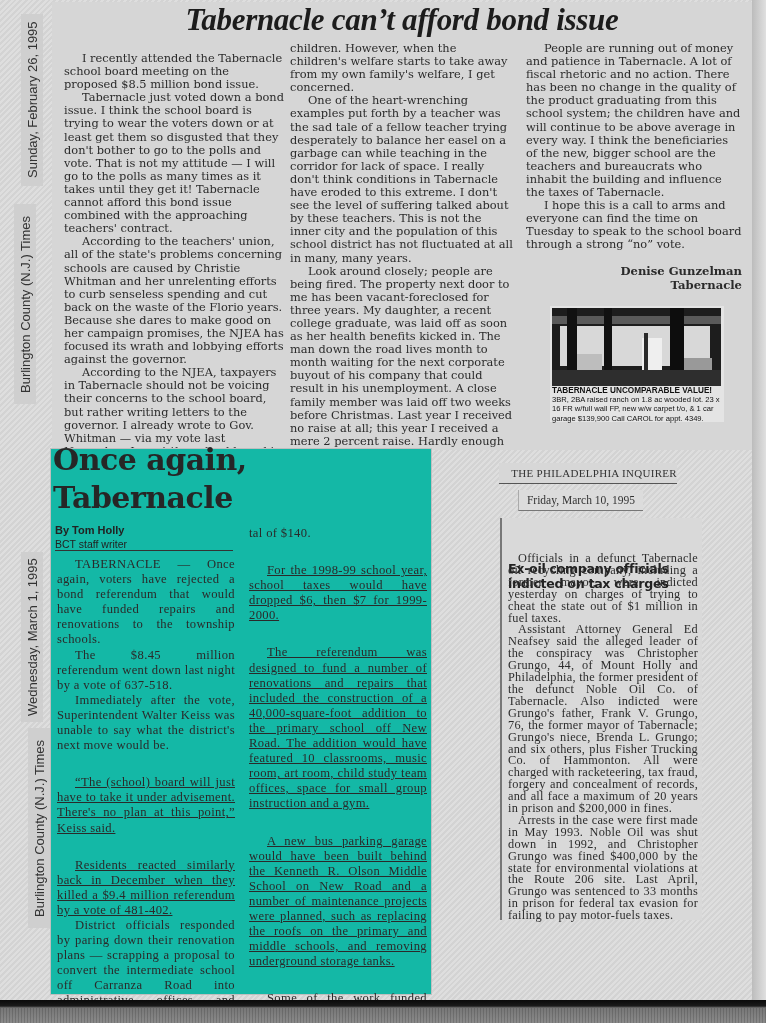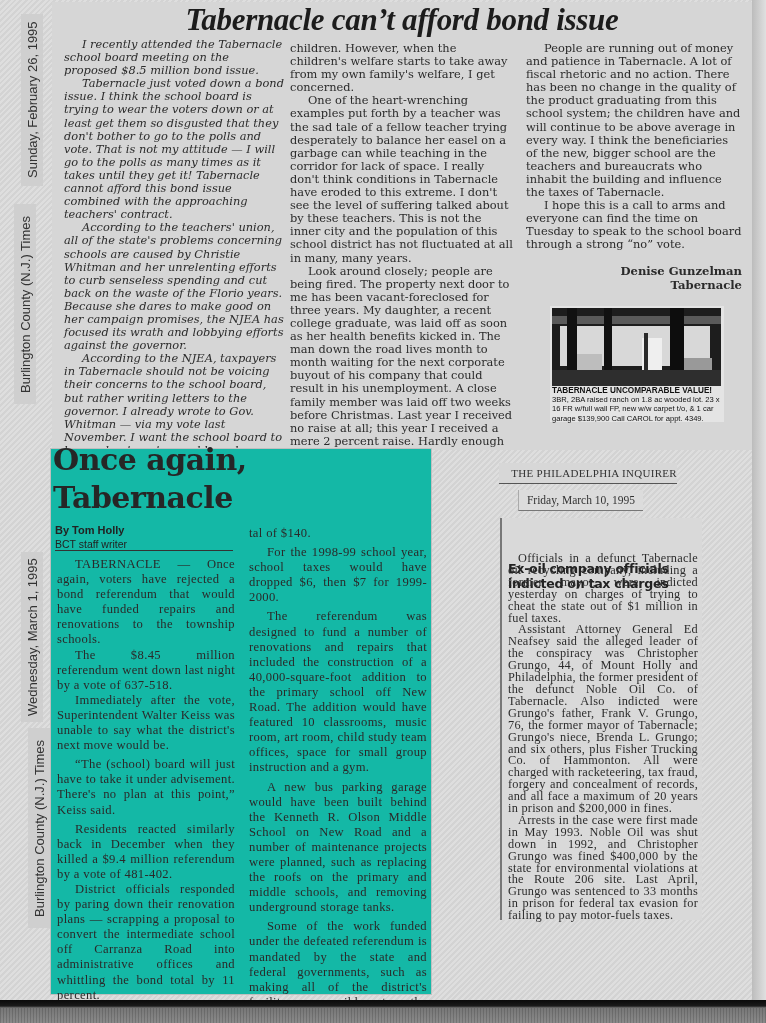--- a/index.html
+++ b/index.html
@@ -35,21 +35,21 @@
   #clip2 { left:50px; top:448px; width:380px; height:545px; background:#14b8a6; border:1px solid #bfbfbf; }
   .hl2 {
     position:absolute; left:2px; top:-8px; width:380px;
     font-family:"DejaVu Serif", serif; font-weight:bold; font-size:30px; line-height:38px; color:#262626; letter-spacing:-0.5px;
   }
   .byline { position:absolute; left:4px; top:74px; font-family:"Liberation Sans", sans-serif; font-weight:bold; font-size:11px; line-height:14px; color:#222; }
   .byline .role { font-weight:normal; font-size:10.5px; }
   .rule { position:absolute; left:4px; top:101px; width:178px; height:1px; background:#333; }
   .col2 { font-family:"Liberation Serif", serif; font-size:12.6px; line-height:15.1px; letter-spacing:0.35px; color:#2a2a2a; }
   .col2 p { margin:0; text-indent:18px; text-align:justify; }
-  .col2 p.gap { margin-top:4px; }
+  .col2 p.gap { margin-top:22px;text-decoration:underline; }
   
   #clip3-pub { position:absolute; left:499px; top:463px; width:178px; height:20px; background:#d7d7d7; border-bottom:1px solid #555;
     font-family:"Liberation Serif", serif; font-size:11px; line-height:20px; text-align:right; letter-spacing:0.3px; color:#333; }
   #clip3-date { position:absolute; left:518px; top:490px; width:124px; height:20px; background:#dcdcdc; border-bottom:1px solid #777; border-left:1px solid #aaa;
     font-family:"Liberation Serif", serif; font-size:11.5px; line-height:20px; text-align:center; color:#333; }
   #clip3 { left:500px; top:518px; width:200px; height:402px; background:#d9d9d9; border-left:2px solid #777; }
   .hl3 { position:absolute; left:6px; top:4px; font-family:"DejaVu Sans", sans-serif; font-weight:bold; font-size:12.6px; line-height:15px; color:#222; letter-spacing:-0.3px;margin-top:39px; }
   .col3 { position:absolute; left:6px; top:35px; width:190px; font-family:"Liberation Serif", serif; font-size:12.3px; line-height:11.9px; letter-spacing:0.25px; color:#2c2c2c; }
   .col3 p { margin:0; text-indent:10px; text-align:justify; }
   #bottom-bar { position:absolute; left:0; top:1000px; width:766px; height:23px;
@@ -63,21 +63,21 @@
 <body>
 
 <div class="side" style="left:21px; top:14px; width:22px; height:172px;">Sunday, February 26, 1995</div>
 <div class="side" style="left:14px; top:204px; width:22px; height:200px;">Burlington County (N.J.) Times</div>
 <div class="side" style="left:21px; top:552px; width:22px; height:170px;">Wednesday, March 1, 1995</div>
 <div class="side" style="left:28px; top:728px; width:22px; height:200px;">Burlington County (N.J.) Times</div>
 
 <div id="clip1" class="clip">
   <div class="hl1">Tabernacle can’t afford bond issue</div>
 
-  <div class="col" style="left:12px; top:36px; width:222px;font-style:italic;">
+  <div class="col" style="left:12px; top:50px; width:222px;">
     <p>I recently attended the Tabernacle school board meeting on the proposed $8.5 million bond issue.</p>
     <p>Tabernacle just voted down a bond issue. I think the school board is trying to wear the voters down or at least get them so disgusted that they don't bother to go to the polls and vote. That is not my attitude — I will go to the polls as many times as it takes until they get it! Tabernacle cannot afford this bond issue combined with the approaching teachers' contract.</p>
     <p>According to the teachers' union, all of the state's problems concerning schools are caused by Christie Whitman and her unrelenting efforts to curb senseless spending and cut back on the waste of the Florio years. Because she dares to make good on her campaign promises, the NJEA has focused its wrath and lobbying efforts against the governor.</p>
     <p>According to the NJEA, taxpayers in Tabernacle should not be voicing their concerns to the school board, but rather writing letters to the governor. I already wrote to Gov. Whitman — via my vote last November. I want the school board to know about my tax problems because they cause the majority of them. Now, over and over again, those at the meeting</p>
   </div>
 
   <div class="col" style="left:238px; top:40px; width:223px; height:406px; overflow:hidden;">
     <p class="noind">children. However, when the children's welfare starts to take away from my own family's welfare, I get concerned.</p>
     <p>One of the heart-wrenching examples put forth by a teacher was the sad tale of a fellow teacher trying desperately to balance her easel on a garbage can while teaching in the corridor for lack of space. I really don't think conditions in Tabernacle have eroded to this extreme. I don't see the level of suffering talked about by these teachers. This is not the inner city and the population of this school district has not fluctuated at all in many, many years.</p>
     <p>Look around closely; people are being fired. The property next door to me has been vacant-foreclosed for three years. My daughter, a recent college graduate, was laid off as soon as her health benefits kicked in. The man down the road lives month to month waiting for the next corporate buyout of his company that could result in his unemployment. A close family member was laid off two weeks before Christmas. Last year I received no raise at all; this year I received a mere 2 percent raise. Hardly enough to keep pace with the raises from the last teachers' contract, which totaled 16 percent; who knows where the next ... will lead</p>

